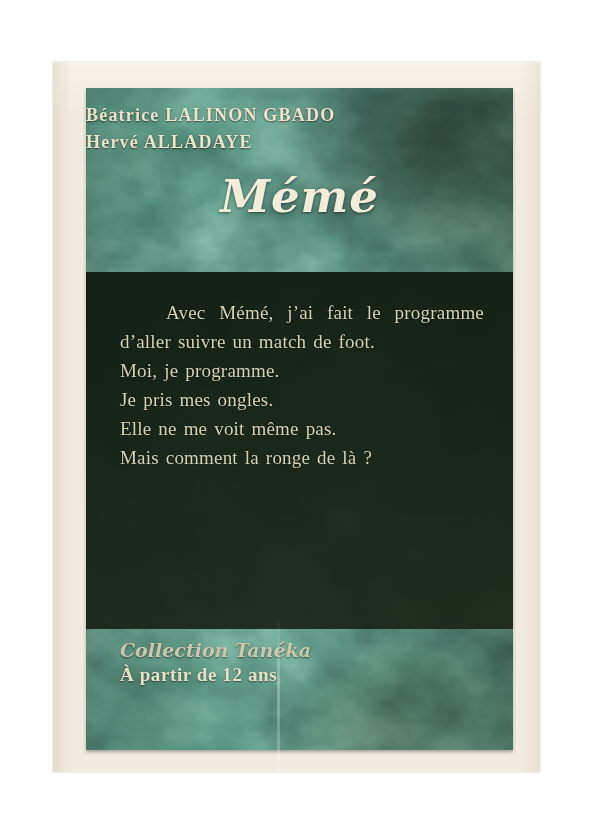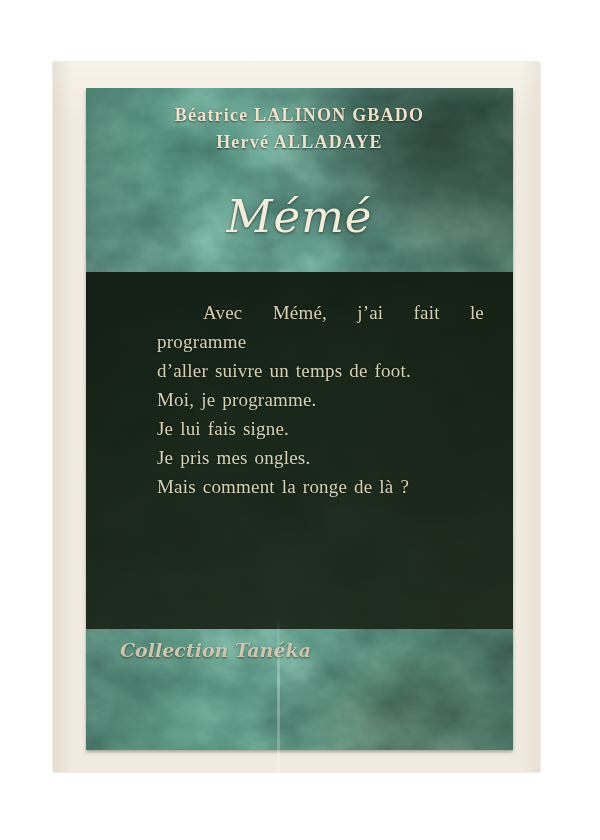--- a/index.html
+++ b/index.html
@@ -48,63 +48,61 @@
       radial-gradient(ellipse 45% 30% at 92% 55%, rgba(30,26,12,0.40), rgba(30,26,12,0) 72%),
       radial-gradient(ellipse 50% 28% at 12% 8%,  rgba(64,134,108,0.32), rgba(64,134,108,0) 70%),
       radial-gradient(ellipse 42% 24% at 18% 96%, rgba(74,142,112,0.28), rgba(74,142,112,0) 72%),
       radial-gradient(ellipse 40% 20% at 70% 97%, rgba(46,48,20,0.30), rgba(46,48,20,0) 75%),
       linear-gradient(90deg, rgba(8,12,8,0.18) 0%, rgba(0,0,0,0) 28%, rgba(0,0,0,0) 58%, rgba(20,22,10,0.30) 100%);
   }
 
   .authors {
     position: absolute;
     left: 0; right: 0; top: 14px;
-    text-align: center;
     color: #ece3c9;
     font-weight: bold;
     letter-spacing: 1.2px;
     text-shadow: 0 1px 2px rgba(0,0,0,0.55);
   }
   .author-line {
     font-size: 18px;
     line-height: 27px;
   }
 
   .title {
     position: absolute;
     left: 0; right: 0; top: 82px;
     text-align: center;
     font-family: "DejaVu Serif", serif;
     font-style: italic;
-    font-weight: normal;
+    font-weight: bold;
     font-size: 45px;
     letter-spacing: 1px;
     color: #f3ecd8;
     text-shadow: 0 1px 3px rgba(0,0,0,0.5);
-    margin-top: 20px;
   }
 
   .panel {
     position: absolute;
     left: 0; top: 184px;
     width: 100%; height: 357px;
     background: linear-gradient(168deg, rgba(16,26,16,0.96) 0%, rgba(22,33,20,0.93) 55%, rgba(27,38,24,0.92) 100%);
   }
 
   .blurb {
     position: absolute;
     left: 34px; right: 29px; top: 26px;
     font-size: 19px;
     line-height: 29px;
     color: #d7d1b3;
     word-spacing: 2px;
     letter-spacing: 0.2px;
     text-shadow: 0 0 2px rgba(0,0,0,0.45);
   }
-  .line { white-space: nowrap; margin-left: 37px; }
+  .line { white-space: nowrap; }
   .line.just {
     white-space: normal;
     text-align: justify;
     text-align-last: justify;
   }
   .line.indent { text-indent: 46px; }
 
   .footer {
     position: absolute;
     left: 34px; top: 551px;
@@ -162,29 +160,30 @@
       <div class="authors">
         <div class="author-line">Béatrice LALINON GBADO</div>
         <div class="author-line">Hervé ALLADAYE</div>
       </div>
 
       <div class="title">Mémé</div>
 
       <div class="panel">
         <div class="blurb">
           <div class="line just indent">Avec Mémé, j’ai fait le programme</div>
-          <div class="line">d’aller suivre un temps de foot.</div>
+          <div class="line">d’aller suivre un match de foot.</div>
           <div class="line">Moi, je programme.</div>
-          <div class="line">Je lui fais signe.</div>
           <div class="line">Je pris mes ongles.</div>
+          <div class="line">Elle ne me voit même pas.</div>
           <div class="line">Mais comment la ronge de là ?</div>
         </div>
       </div>
 
       <div class="footer">
         <div class="collection">Collection Tanéka</div>
+        <div class="age">À partir de 12 ans</div>
       </div>
 
     </div>
 
     <div class="streak"></div>
   </div>
 </div>
 
 </body></html>

